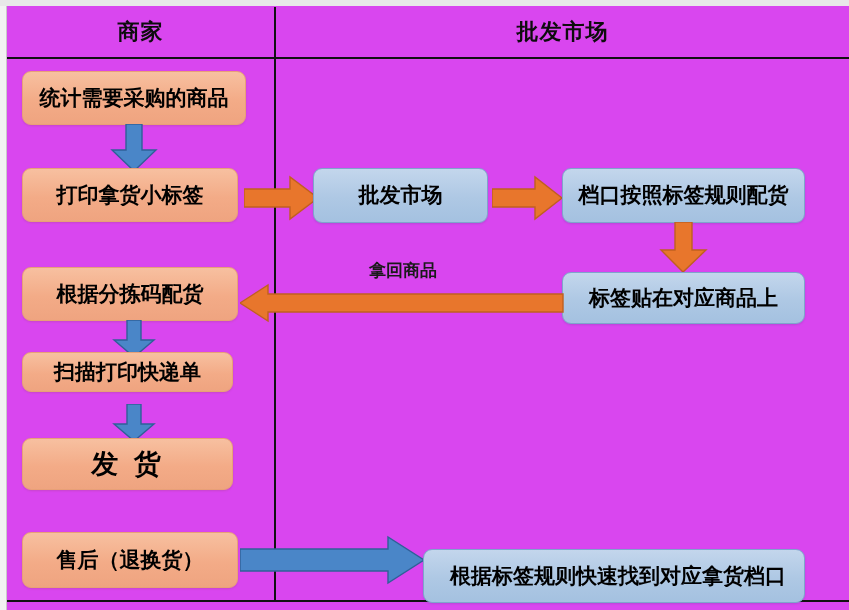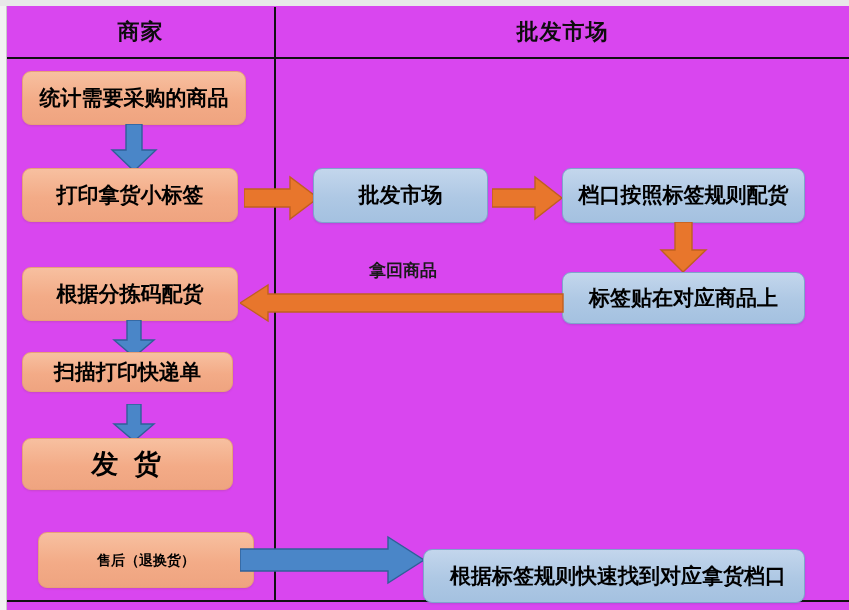--- a/index.html
+++ b/index.html
@@ -155,21 +155,21 @@
   <div class="node orange" style="left:22px; top:352px; width:211px; height:40px; font-size:21px;">扫描打印快递单</div>
 
   <div class="arrow" style="left:108px; top:404px;">
     <svg width="52" height="38" viewBox="0 0 52 38">
       <polygon points="19,0 33,0 33,20 46,20 26,37 6,20 19,20" fill="#4A86C8" stroke="#2F6098" stroke-width="1.4"></polygon>
     </svg>
   </div>
 
   <div class="node orange" style="left:22px; top:438px; width:211px; height:52px; font-size:27px; letter-spacing:3px;">发 货</div>
 
-  <div class="node orange" style="left:22px; top:532px; width:216px; height:56px; font-size:14px;margin-left:16px;">售后（退换货）</div>
+  <div class="node orange" style="left:22px; top:532px; width:216px; height:56px; font-size:21px;">售后（退换货）</div>
 
   <div class="arrow" style="left:244px; top:175px;">
     <svg width="76" height="46" viewBox="0 0 76 46">
       <polygon points="0,14 46,14 46,2 74,23 46,44 46,32 0,32" fill="#E8762C" stroke="#C0601F" stroke-width="1.4"></polygon>
     </svg>
   </div>
 
   <div class="node blue" style="left:313px; top:168px; width:175px; height:55px; font-size:21px;">批发市场</div>
 
   <div class="arrow" style="left:492px; top:175px;">

